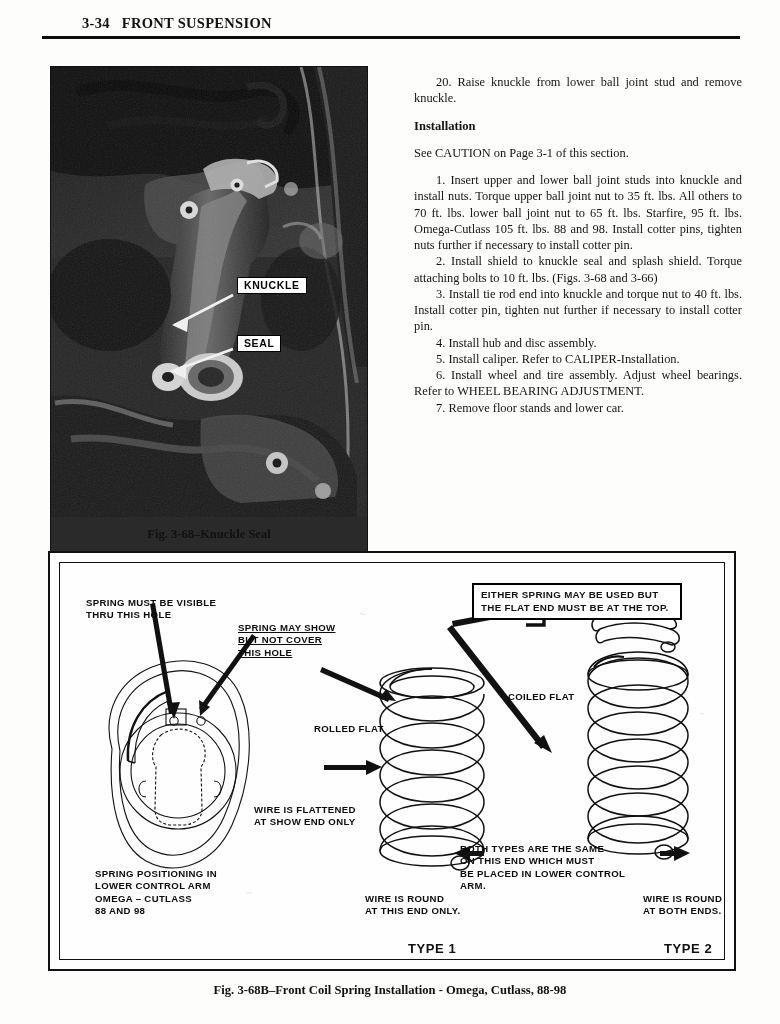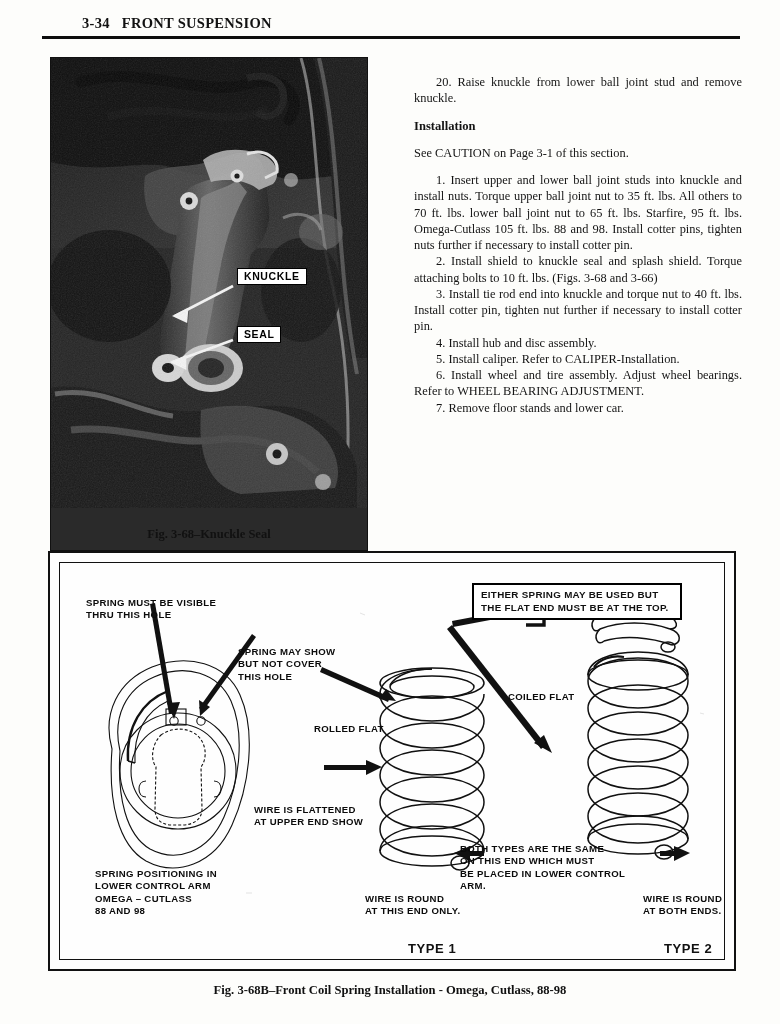--- a/index.html
+++ b/index.html
@@ -43,21 +43,21 @@
     top: 36px;
     width: 698px;
     height: 3px;
     background: #0d0d0d;
   }
 
   
   .photo-figure {
     position: absolute;
     left: 50px;
-    top: 57px;
+    top: 66px;
     width: 318px;
     height: 494px;
   }
   .photo-frame {
     position: absolute;
     inset: 0;
     border: 1px solid #111;
     background: #2a2a2a;
     overflow: hidden;
   }
@@ -427,32 +427,32 @@
               <path d="M640 150 l4 1"></path>
           </g>
         </g>
       </svg>
 
       <div class="note-box" style="left:412px; top:20px;">EITHER SPRING MAY BE USED BUT
 THE FLAT END MUST BE AT THE TOP.</div>
 
       <div class="dlabel" style="left:26px; top:34px;">SPRING MUST BE VISIBLE
 THRU THIS HOLE</div>
-      <div class="dlabel" style="left:178px; top:83px;">SPRING MAY SHOW
+      <div class="dlabel" style="left:178px; top:59px;text-decoration:underline;">SPRING MAY SHOW
 BUT NOT COVER
 THIS HOLE</div>
       <div class="dlabel" style="left:35px; top:305px;">SPRING POSITIONING IN
 LOWER CONTROL ARM
 OMEGA – CUTLASS
 88 AND 98</div>
 
       <div class="dlabel" style="left:254px; top:160px;">ROLLED FLAT</div>
       <div class="dlabel" style="left:448px; top:128px;">COILED FLAT</div>
       <div class="dlabel" style="left:194px; top:241px;">WIRE IS FLATTENED
-AT UPPER END SHOW</div>
+AT SHOW END ONLY</div>
       <div class="dlabel" style="left:400px; top:280px;">BOTH TYPES ARE THE SAME
 ON THIS END WHICH MUST
 BE PLACED IN LOWER CONTROL
 ARM.</div>
       <div class="dlabel" style="left:305px; top:330px;">WIRE IS ROUND
 AT THIS END ONLY.</div>
       <div class="dlabel" style="left:583px; top:330px;">WIRE IS ROUND
 AT BOTH ENDS.</div>
 
       <div class="type-label" style="left:348px; top:378px;">TYPE 1</div>

